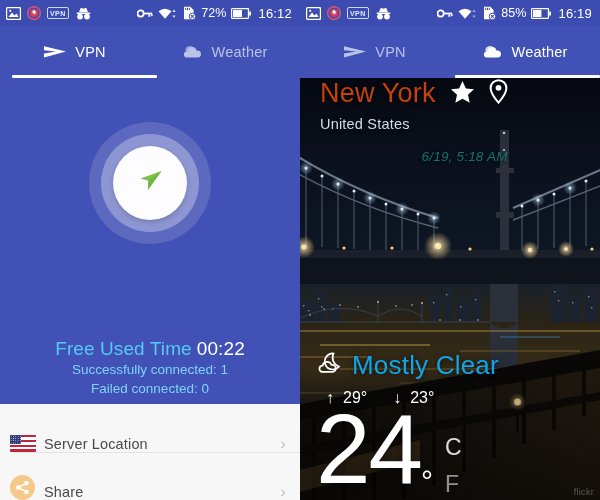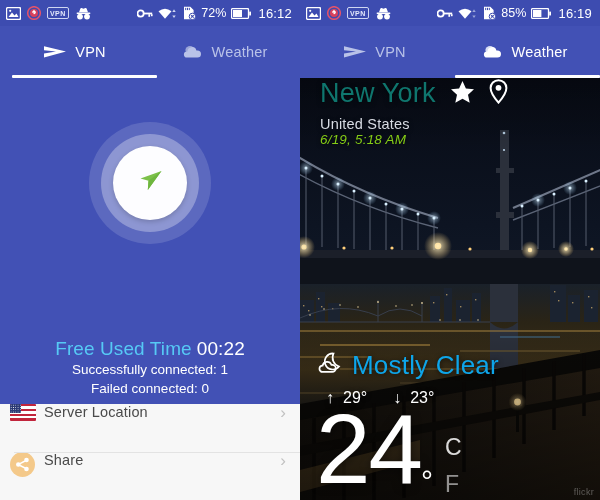--- a/index.html
+++ b/index.html
@@ -69,29 +69,29 @@
   }
 
   .free-time {
     position: absolute; top: 260px; left: 0; right: 0; text-align: center;
     font-size: 19px; letter-spacing: .1px;
   }
   .free-time .lbl { color: #56c9f5; }
   .free-time .val { color: #ffffff; margin-left: 5px; }
   .stat-line {
     position: absolute; left: 0; right: 0; text-align: center;
-    color: #ffffff; font-size: 13.5px;
+    color: #7dd3fc; font-size: 13.5px;
   }
   .stat-1 { top: 284px; }
   .stat-2 { top: 303px; }
 
   
   .list { position: absolute; left: 0; right: 0; bottom: 0; background: #f7f7f7; }
   .list-row {
-    height: 48px; display: flex; align-items: flex-start;
+    height: 48px; display: flex; align-items: flex-end;
     padding: 0 14px 0 10px; cursor: pointer; position: relative;
   }
   .list-row + .list-row::before {
     content: ""; position: absolute; left: 14px; right: 0; top: 0;
     height: 1px; background: #e3e3e3;
   }
   .row-ico { width: 34px; display: flex; align-items: center; }
   .row-label { font-size: 14.5px; color: #4a4a4a; letter-spacing: .15px; }
   .row-chev { margin-left: auto; color: #c2c2c2; font-size: 17px; line-height: 1; }
 
@@ -109,26 +109,26 @@
     display: flex; align-items: center; justify-content: center;
   }
 
   
   .weather-panel { background: #050a16; }
   .photo { position: absolute; left: 0; top: 0; width: 300px; height: 500px; overflow: hidden; }
   .photo svg { display: block; }
 
   .w-head { position: absolute; left: 20px; top: 78px; z-index: 12; }
   .w-city-row { display: flex; align-items: center; gap: 14px; }
-  .w-city { color: #0f766e; font-size: 27px; font-weight: 400; letter-spacing: .2px;
+  .w-city { color: #c2410c; font-size: 27px; font-weight: 400; letter-spacing: .2px;
             text-shadow: 0 1px 5px rgba(0,0,0,.6); }
   .w-country { color: #d8dce4; font-size: 14.5px; margin-top: 7px; letter-spacing: .2px;
                text-shadow: 0 1px 4px rgba(0,0,0,.6); }
-  .w-date { color: #84cc16; font-size: 13.5px; font-style: italic; 
-            letter-spacing: .2px; text-shadow: 0 1px 4px rgba(0,0,0,.7); }
+  .w-date { color: #0f766e; font-size: 13.5px; font-style: italic; margin-top: 17px;
+            letter-spacing: .2px; text-shadow: 0 1px 4px rgba(0,0,0,.7); text-align: right; }
 
   .w-foot { position: absolute; left: 16px; bottom: 4px; z-index: 12; }
   .w-cond-row { display: flex; align-items: center; gap: 9px; }
   .w-cond { color: #0ea5e9; font-size: 26px; letter-spacing: .2px;
             text-shadow: 0 1px 5px rgba(0,0,0,.7); }
   .w-hilo { display: flex; align-items: center; gap: 26px; margin-top: 8px; padding-left: 10px;
             color: #ffffff; font-size: 16px; text-shadow: 0 1px 5px rgba(0,0,0,.7); }
   .w-hilo span { display: inline-flex; align-items: baseline; gap: 9px; }
   .w-temp-row { display: flex; align-items: flex-end; margin-top: -4px; }
   .w-temp { color: #ffffff; font-size: 98px; font-weight: 300; line-height: .95;

